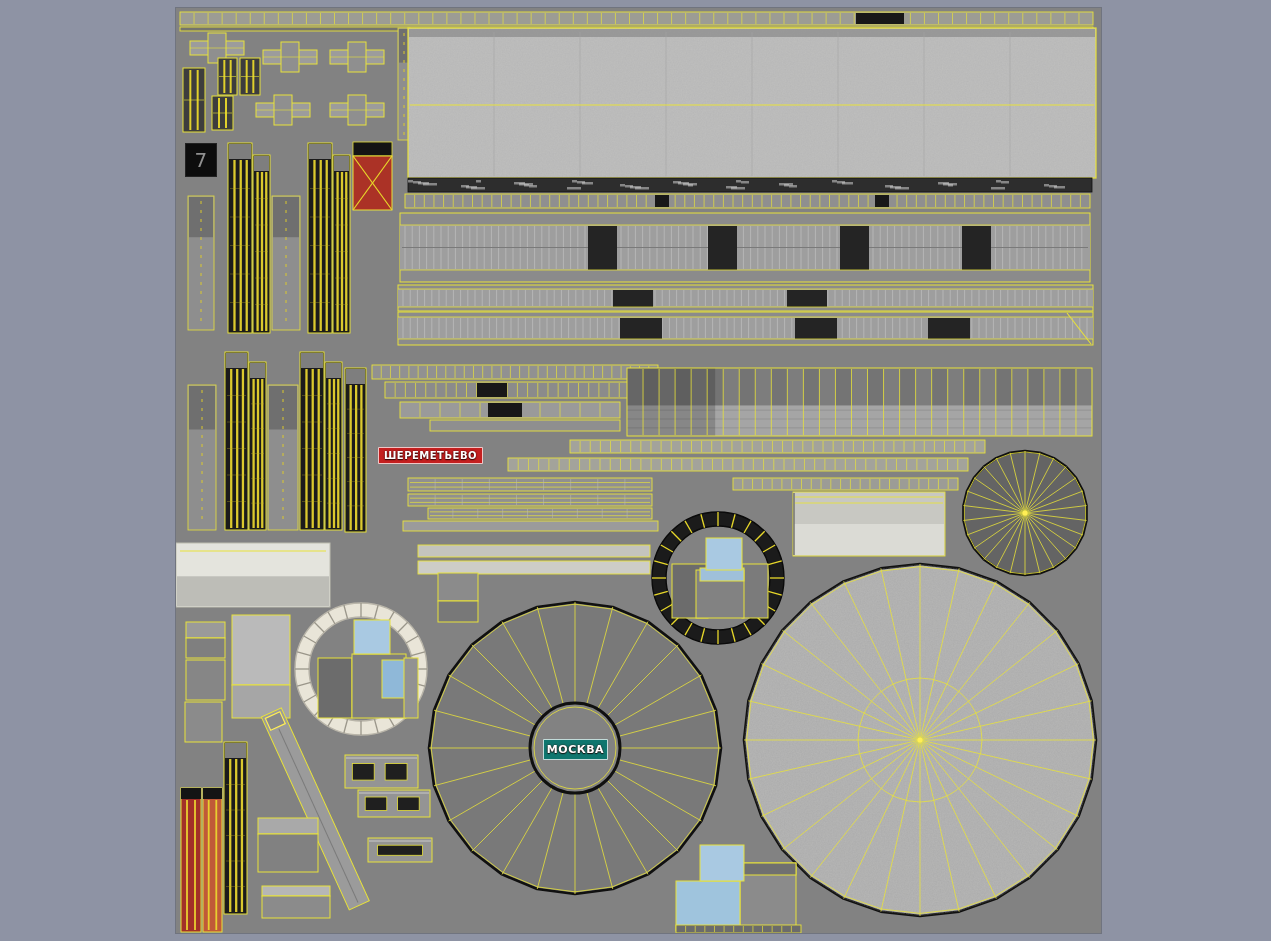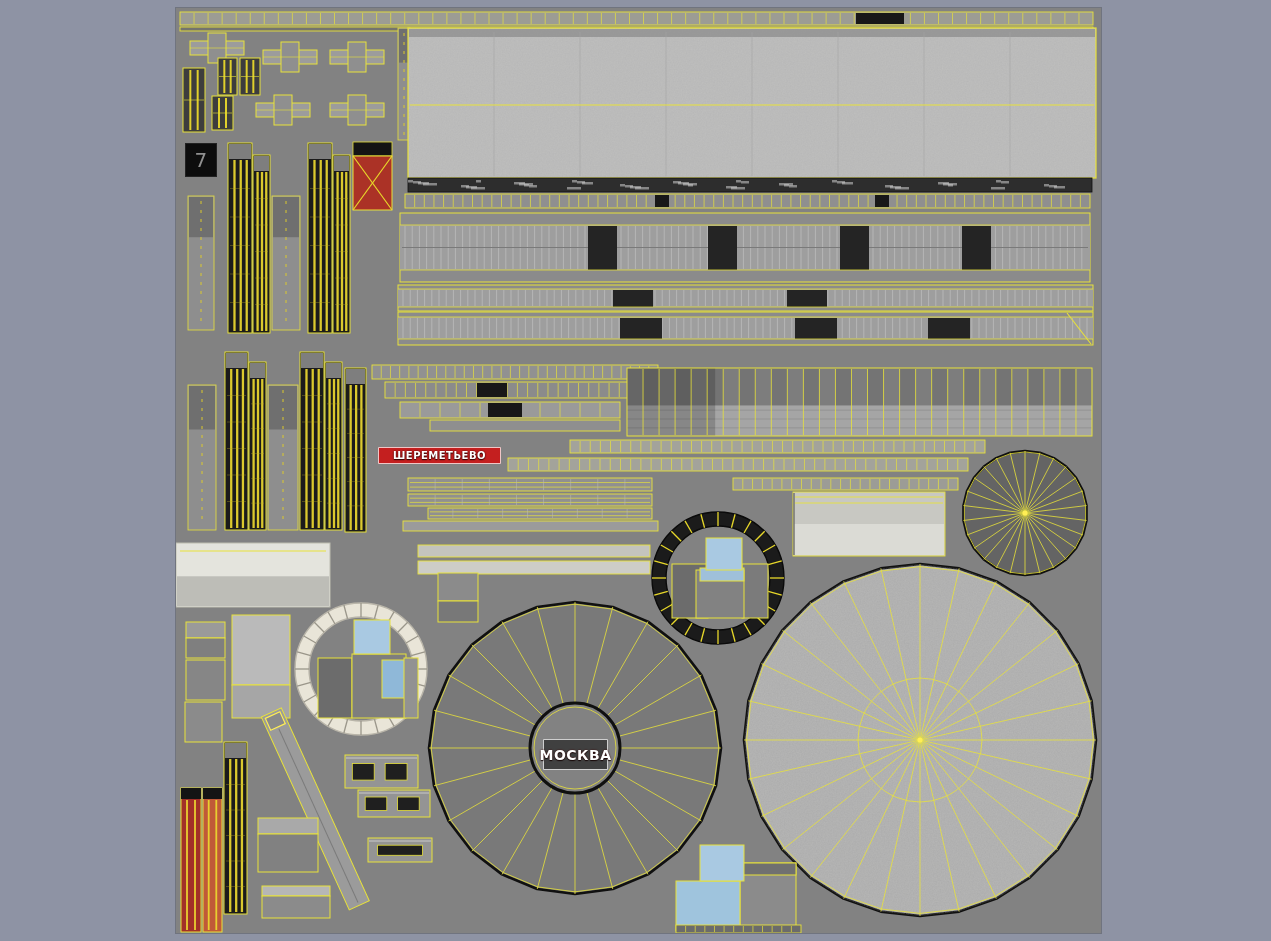--- a/index.html
+++ b/index.html
@@ -1307,20 +1307,20 @@
           <line x1="576.9230769230769" y1="918" x2="576.9230769230769" y2="924" stroke="#e8e23a" stroke-width="0.7"></line>
           <line x1="586.5384615384615" y1="918" x2="586.5384615384615" y2="924" stroke="#e8e23a" stroke-width="0.7"></line>
           <line x1="596.1538461538462" y1="918" x2="596.1538461538462" y2="924" stroke="#e8e23a" stroke-width="0.7"></line>
           <line x1="605.7692307692307" y1="918" x2="605.7692307692307" y2="924" stroke="#e8e23a" stroke-width="0.7"></line>
           <line x1="615.3846153846154" y1="918" x2="615.3846153846154" y2="924" stroke="#e8e23a" stroke-width="0.7"></line>
         </g>
       </svg>
     <div class="tex-label dark" style="left: 9px; top: 135px; width: 32px; height: 34px; background: rgb(13, 13, 13); color: rgb(144, 144, 144); font-size: 20px;">
       <span>7</span>
     </div>
-    <div class="tex-label red" style="left: 202px; top: 439px; width: 123px; height: 17px; background: rgb(196, 31, 31); color: rgb(255, 255, 255); font-size: 10px;">
+    <div class="tex-label red" style="left: 202px; top: 439px; width: 105px; height: 17px; background: rgb(196, 31, 31); color: rgb(255, 255, 255); font-size: 10px;">
       <span>ШЕРЕМЕТЬЕВО</span>
     </div>
-    <div class="tex-label red" style="left: 367px; top: 731px; width: 65px; height: 31px; background: #404040; color: rgb(255, 255, 255); font-size: 14px;">
+    <div class="tex-label red" style="left: 367px; top: 731px; width: 65px; height: 21px; background: #0f766e; color: rgb(255, 255, 255); font-size: 11px;">
       <span>МОСКВА</span>
     </div>
   </div>
 </div>
 
 </body></html>

